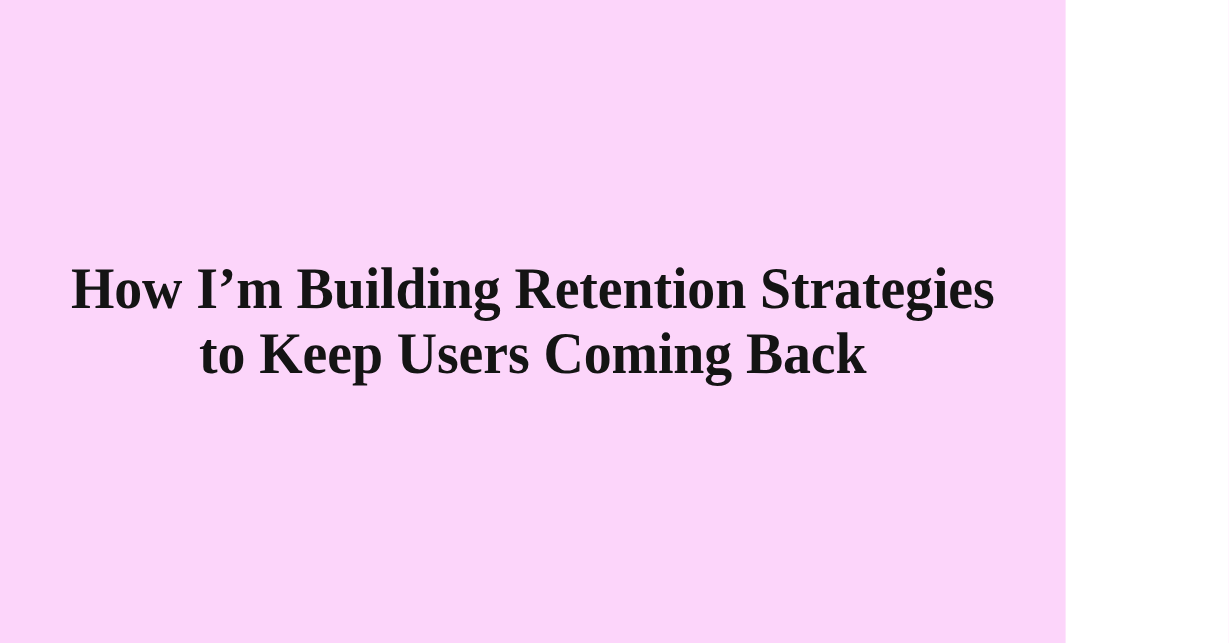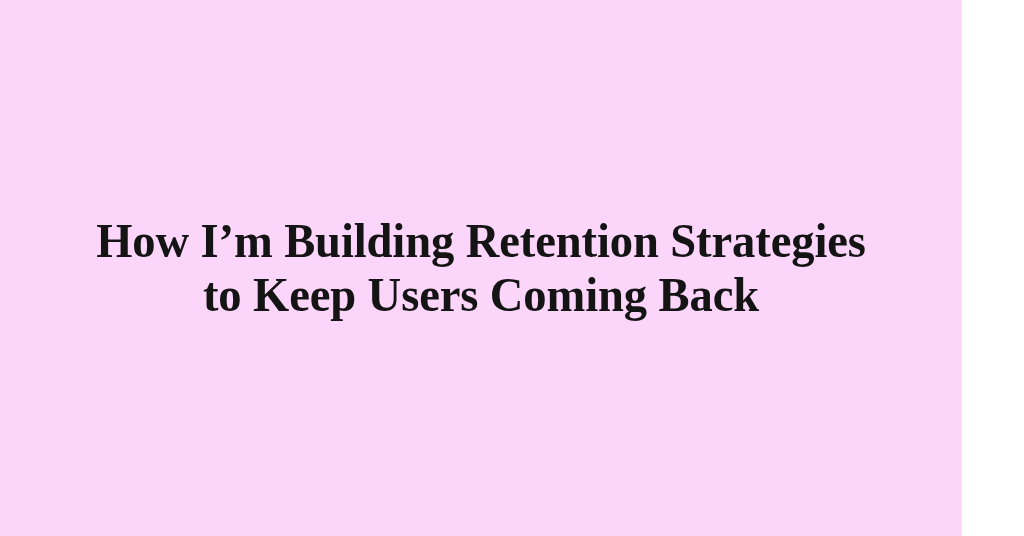--- a/index.html
+++ b/index.html
@@ -10,21 +10,21 @@
   body {
     width: 1024px;
     height: 536px;
     overflow: hidden;
     font-family: "Liberation Serif", "DejaVu Serif", serif;
   }
 
   .banner {
     position: relative;
     box-sizing: border-box;
-    width: 962px;
+    width: 888px;
     height: 536px;
     background: #fcd5fa;
     display: flex;
     align-items: center;
     justify-content: center;
   }
 
   .title-block {
     width: 860px;
     text-align: center;

